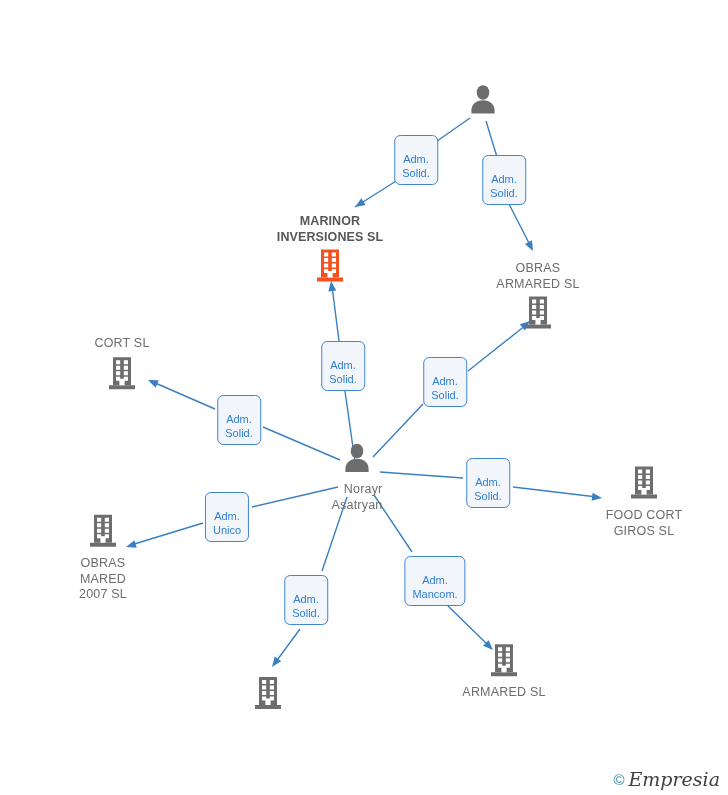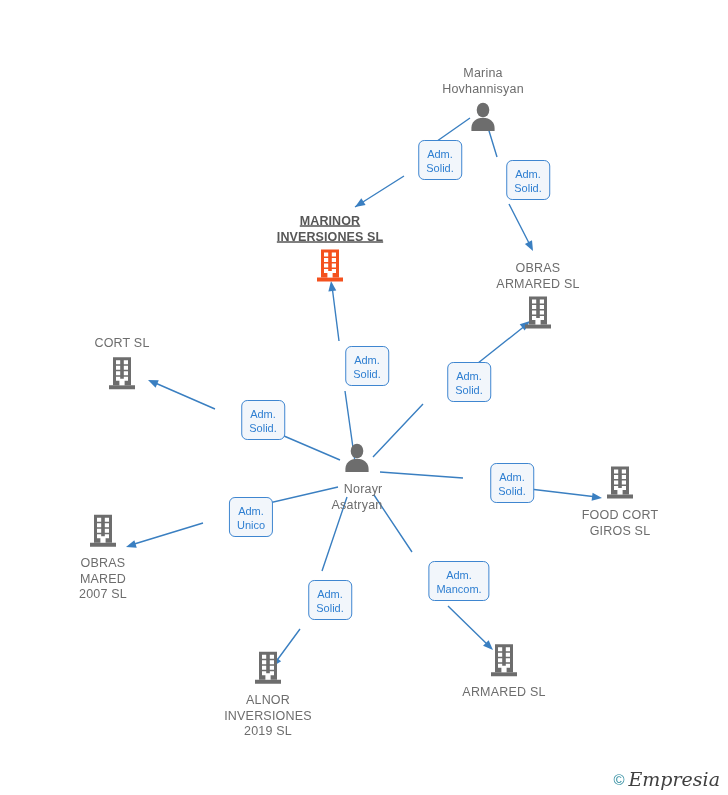--- a/index.html
+++ b/index.html
@@ -60,25 +60,24 @@
   
   .edge-label {
     position: absolute;
     transform: translate(-50%, -50%);
     background: #f2f6fb;
     border: 1px solid #3f86d0;
     border-radius: 6px;
     color: #2f7fd1;
     font-size: 11px;
     line-height: 14px;
-    padding: 6px 7px 4px 7px;
+    padding: 16px 7px 4px 7px;
     text-align: center;
     white-space: pre-line;
     box-sizing: border-box;
-    margin-left: 24px;
   }
 
   
   #watermark {
     position: absolute;
     right: 8px;
     bottom: 6px;
     display: flex;
     align-items: center;
     gap: 4px;
@@ -124,24 +123,22 @@
     </svg>
 
   <div id="node-layer">
       <div class="node label-above" style="left: 483px; top: 101px;">
         <div class="node-icon"><svg width="32" height="32" viewBox="0 0 32 32">
             <g fill="#6d6d6d">
               <ellipse cx="16" cy="9.5" rx="6.3" ry="7.3"></ellipse>
               <path d="M16 17.2 c-7.2 0 -11.6 4.6 -11.6 10.2 v3.1 h23.2 v-3.1 c0 -5.6 -4.4 -10.2 -11.6 -10.2 z"></path>
             </g>
           </svg></div>
-        <div class="node-label">Marina
-Hovhannisyan</div>
-      </div>
-      <div class="node label-above company-root" style="left: 330px; top: 250px; text-decoration: underline;">
+      </div>
+      <div class="node label-above company-root" style="left: 330px; top: 250px;">
         <div class="node-icon"><svg width="30" height="34" viewBox="0 0 30 34">
             <g fill="#f4511e">
               <path d="M6 1 h18 v28 h-18 z"></path>
               <rect x="2" y="29" width="26" height="4"></rect>
               <rect x="9" y="4" width="4.2" height="4.0" fill="#ffffff"></rect>
               <rect x="16.8" y="4" width="4.2" height="4.0" fill="#ffffff"></rect>
               <rect x="9" y="9.5" width="4.2" height="4.0" fill="#ffffff"></rect>
               <rect x="16.8" y="9.5" width="4.2" height="4.0" fill="#ffffff"></rect>
               <rect x="9" y="15" width="4.2" height="4.0" fill="#ffffff"></rect>
               <rect x="16.8" y="15" width="4.2" height="4.0" fill="#ffffff"></rect>
@@ -193,21 +190,21 @@
       <div class="node label-below" style="left: 357px; top: 477px; text-align: right;">
         <div class="node-icon"><svg width="32" height="32" viewBox="0 0 32 32">
             <g fill="#6d6d6d">
               <ellipse cx="16" cy="9.5" rx="6.3" ry="7.3"></ellipse>
               <path d="M16 17.2 c-7.2 0 -11.6 4.6 -11.6 10.2 v3.1 h23.2 v-3.1 c0 -5.6 -4.4 -10.2 -11.6 -10.2 z"></path>
             </g>
           </svg></div>
         <div class="node-label">Norayr
 Asatryan</div>
       </div>
-      <div class="node label-below" style="left: 620px; top: 502px;">
+      <div class="node label-below" style="left: 644px; top: 502px;">
         <div class="node-icon"><svg width="30" height="34" viewBox="0 0 30 34">
             <g fill="#6d6d6d">
               <path d="M6 1 h18 v28 h-18 z"></path>
               <rect x="2" y="29" width="26" height="4"></rect>
               <rect x="9" y="4" width="4.2" height="4.0" fill="#ffffff"></rect>
               <rect x="16.8" y="4" width="4.2" height="4.0" fill="#ffffff"></rect>
               <rect x="9" y="9.5" width="4.2" height="4.0" fill="#ffffff"></rect>
               <rect x="16.8" y="9.5" width="4.2" height="4.0" fill="#ffffff"></rect>
               <rect x="9" y="15" width="4.2" height="4.0" fill="#ffffff"></rect>
               <rect x="16.8" y="15" width="4.2" height="4.0" fill="#ffffff"></rect>
@@ -266,23 +263,20 @@
               <rect x="16.8" y="4" width="4.2" height="4.0" fill="#ffffff"></rect>
               <rect x="9" y="9.5" width="4.2" height="4.0" fill="#ffffff"></rect>
               <rect x="16.8" y="9.5" width="4.2" height="4.0" fill="#ffffff"></rect>
               <rect x="9" y="15" width="4.2" height="4.0" fill="#ffffff"></rect>
               <rect x="16.8" y="15" width="4.2" height="4.0" fill="#ffffff"></rect>
               <rect x="9" y="20.5" width="4.2" height="4.0" fill="#ffffff"></rect>
               <rect x="16.8" y="20.5" width="4.2" height="4.0" fill="#ffffff"></rect>
               <rect x="12.4" y="22.5" width="5.2" height="6.5" fill="#ffffff"></rect>
             </g>
           </svg></div>
-        <div class="node-label">ALNOR
-INVERSIONES
-2019  SL</div>
       </div>
     </div>
   <div id="edge-label-layer">
       <div class="edge-label" style="left: 416px; top: 160px;">Adm.
 Solid.</div>
       <div class="edge-label" style="left: 504px; top: 180px;">Adm.
 Solid.</div>
       <div class="edge-label" style="left: 343px; top: 366px;">Adm.
 Solid.</div>
       <div class="edge-label" style="left: 445px; top: 382px;">Adm.

